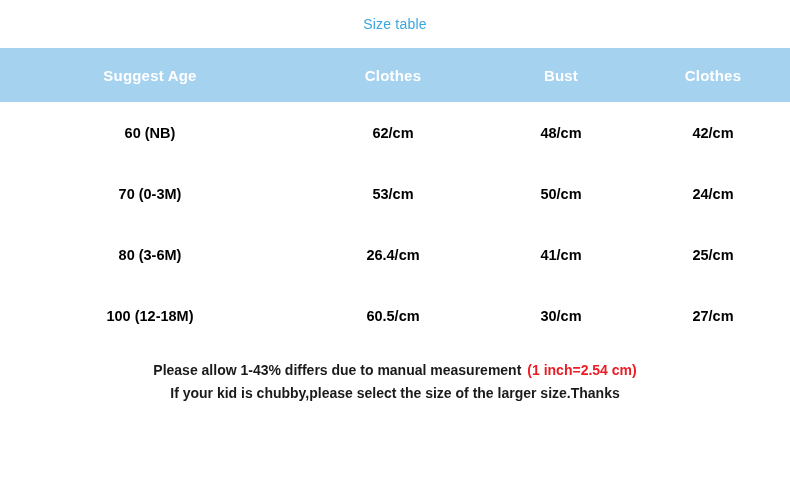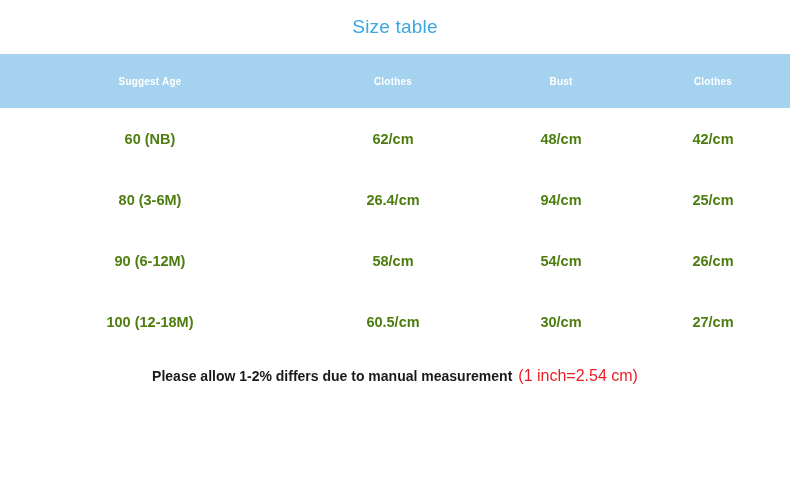--- a/index.html
+++ b/index.html
@@ -16,67 +16,67 @@
   }
   .page {
     position: relative;
     width: 790px;
     height: 500px;
     box-sizing: border-box;
   }
   .title {
     text-align: center;
     color: #3aa6e0;
-    font-size: 19px;
+    font-size: 14px;
     padding-top: 16px;
     padding-bottom: 16px;
     letter-spacing: 0.2px;
   }
   table.size-table {
     width: 790px;
     border-collapse: collapse;
     table-layout: fixed;
   }
   table.size-table thead th {
     background: #a5d2ef;
     color: #ffffff;
-    font-size: 10px;
+    font-size: 15px;
     font-weight: bold;
     height: 52px;
     vertical-align: middle;
     text-align: center;
     letter-spacing: 0.2px;
   }
   table.size-table tbody td {
     height: 59px;
     text-align: center;
     vertical-align: middle;
     font-size: 14.5px;
     font-weight: bold;
-    color: #4d7c0f;
+    color: #000000;
     background: #ffffff;
   }
   col.c0 { width: 300px; }
   col.c1 { width: 186px; }
   col.c2 { width: 150px; }
   col.c3 { width: 154px; }
   .notes {
     text-align: center;
     margin-top: 12px;
     line-height: 1.55;
   }
   .note-line {
     font-size: 14px;
     font-weight: bold;
     color: #1a1a1a;
   }
   .note-highlight {
     color: #ec1c24;
-    font-weight: normal;
-    font-size: 16px;
+    font-weight: bold;
+    font-size: 14px;
     margin-left: 6px;
   }
 </style>
 </head>
 <body>
 
 <div class="page">
 
   <div class="title">Size table</div>
 
@@ -96,39 +96,40 @@
       </tr>
     </thead>
     <tbody>
       <tr>
         <td>60 (NB)</td>
         <td>62/cm</td>
         <td>48/cm</td>
         <td>42/cm</td>
       </tr>
       <tr>
+        <td>70 (0-3M)</td>
+        <td>53/cm</td>
+        <td>50/cm</td>
+        <td>24/cm</td>
+      </tr>
+      <tr>
         <td>80 (3-6M)</td>
         <td>26.4/cm</td>
-        <td>94/cm</td>
+        <td>41/cm</td>
         <td>25/cm</td>
-      </tr>
-      <tr>
-        <td>90 (6-12M)</td>
-        <td>58/cm</td>
-        <td>54/cm</td>
-        <td>26/cm</td>
       </tr>
       <tr>
         <td>100 (12-18M)</td>
         <td>60.5/cm</td>
         <td>30/cm</td>
         <td>27/cm</td>
       </tr>
     </tbody>
   </table>
 
   <div class="notes">
     <div>
-      <span class="note-line">Please allow 1-2% differs due to manual measurement</span><span class="note-highlight">(1 inch=2.54 cm)</span>
+      <span class="note-line">Please allow 1-43% differs due to manual measurement</span><span class="note-highlight">(1 inch=2.54 cm)</span>
     </div>
+    <div class="note-line">If your kid is chubby,please select the size of the larger size.Thanks</div>
   </div>
 
 </div>
 
 </body></html>

